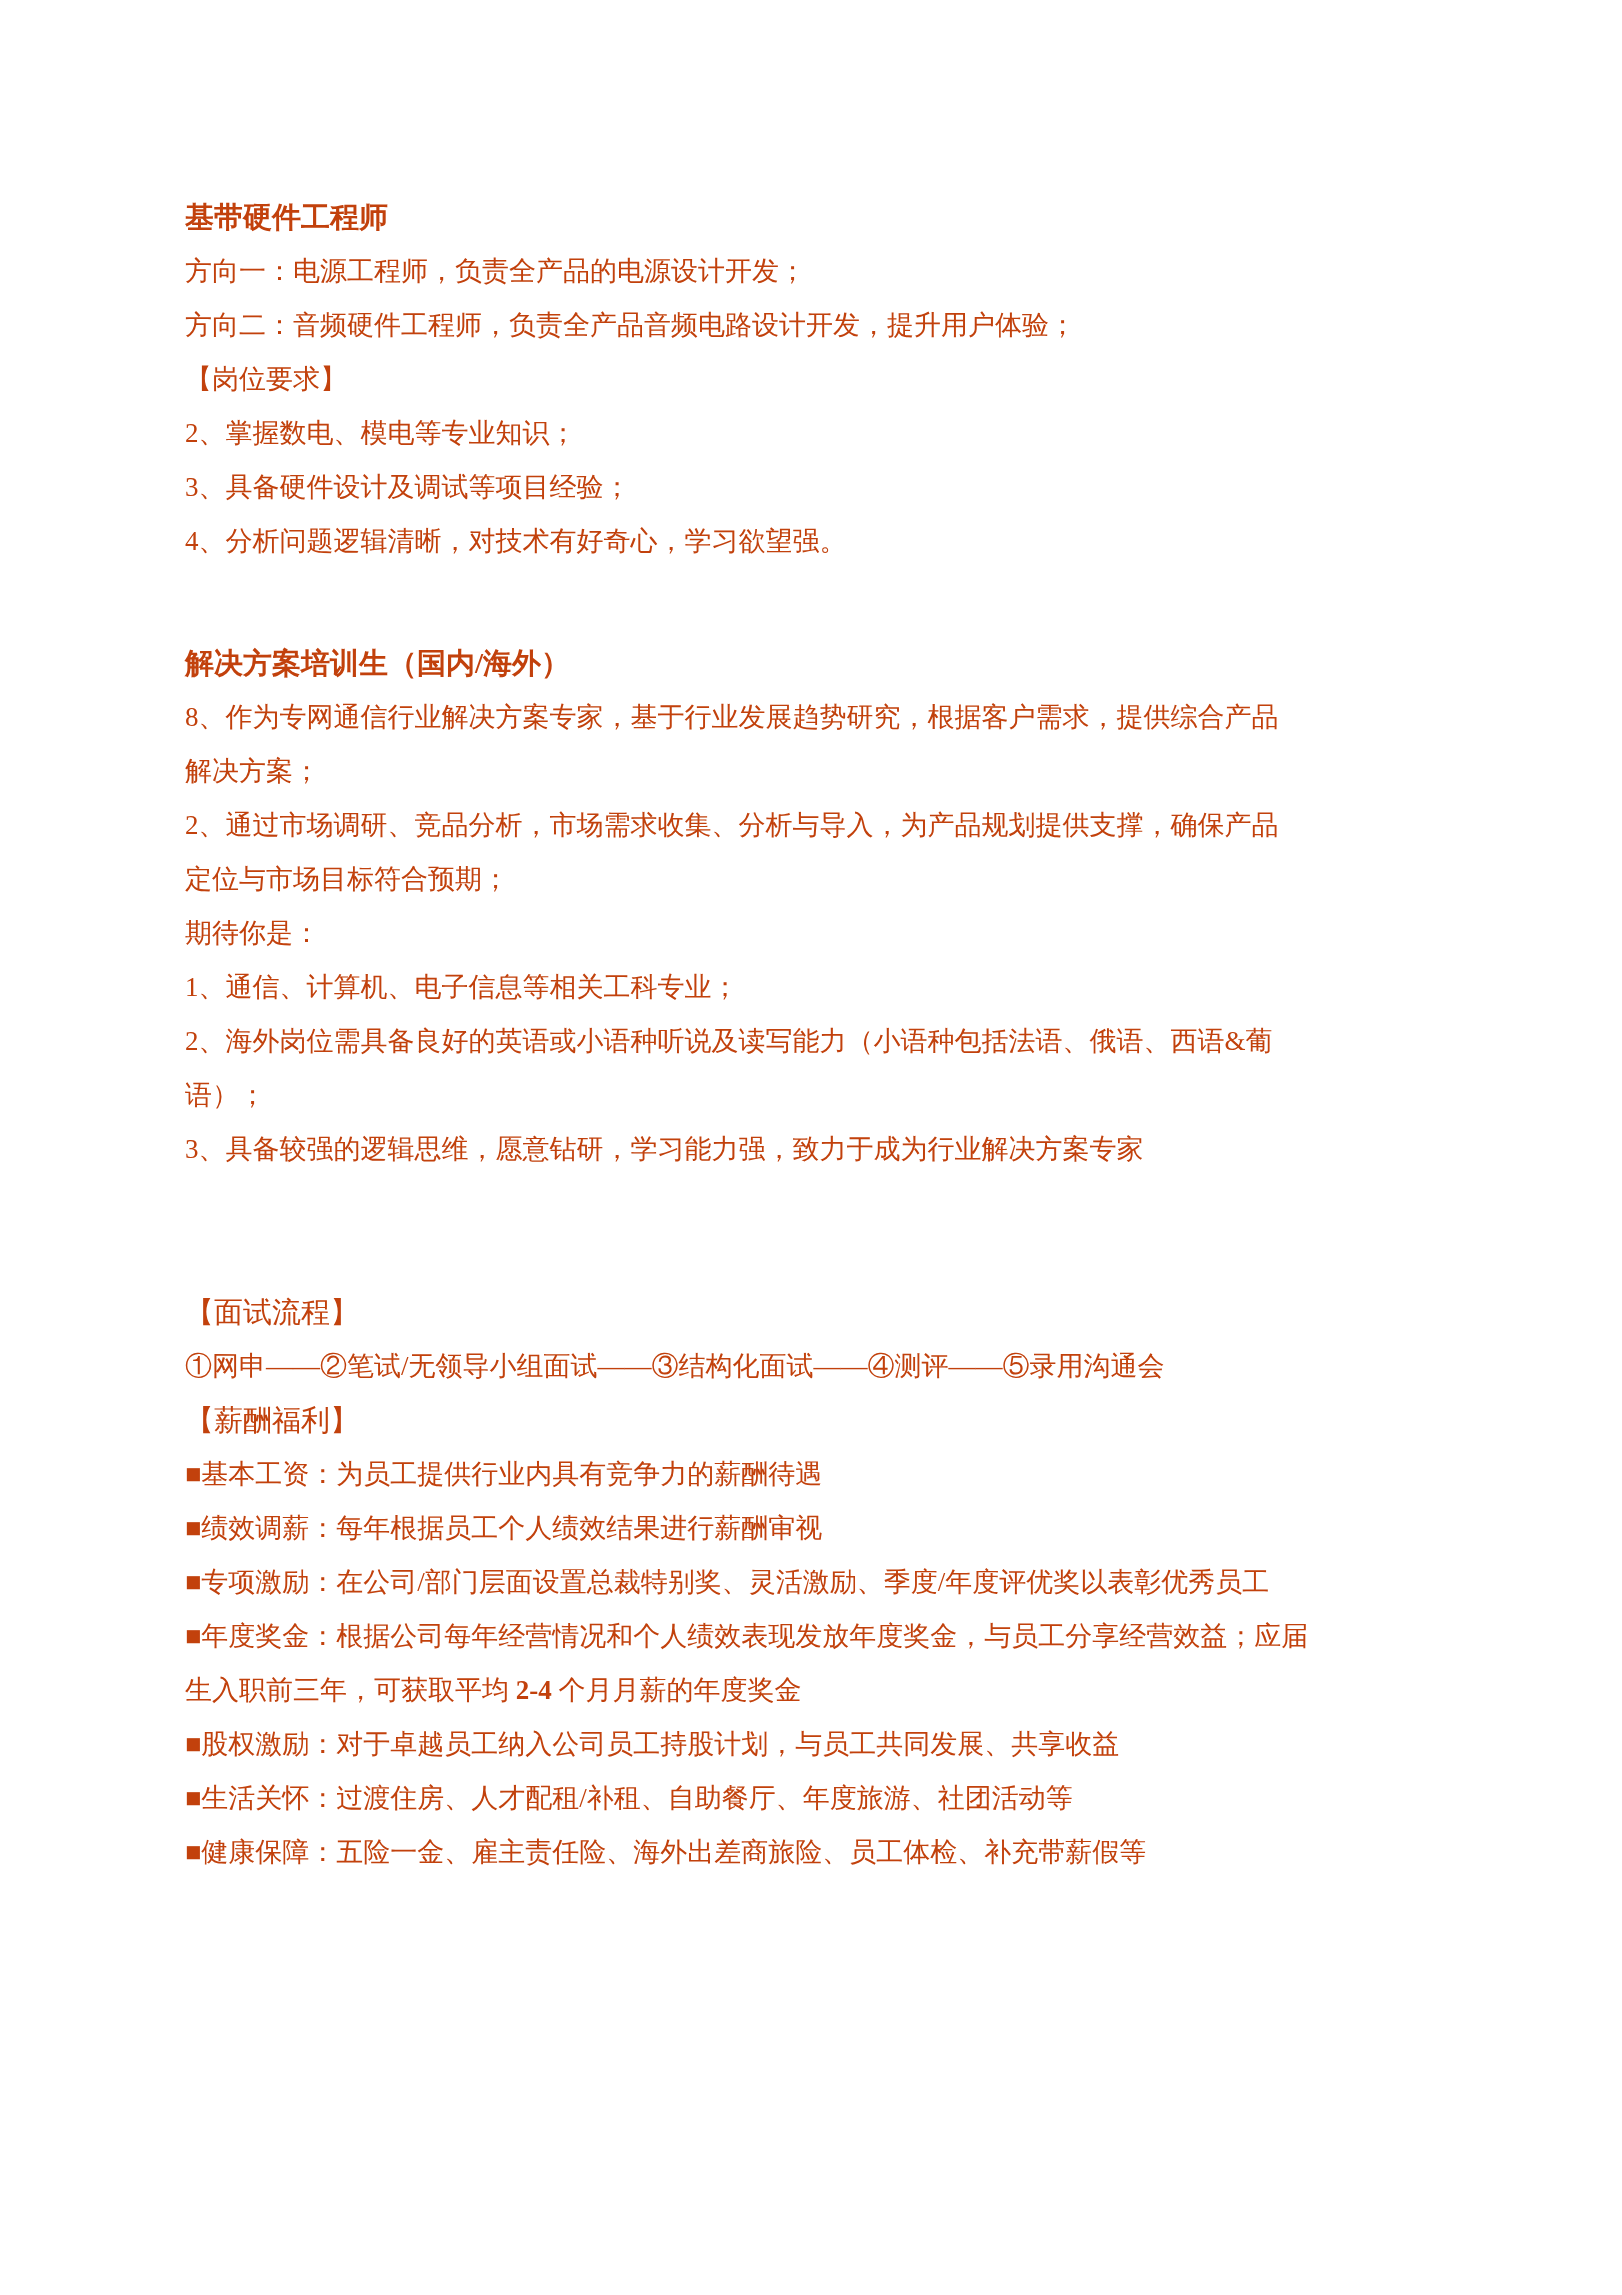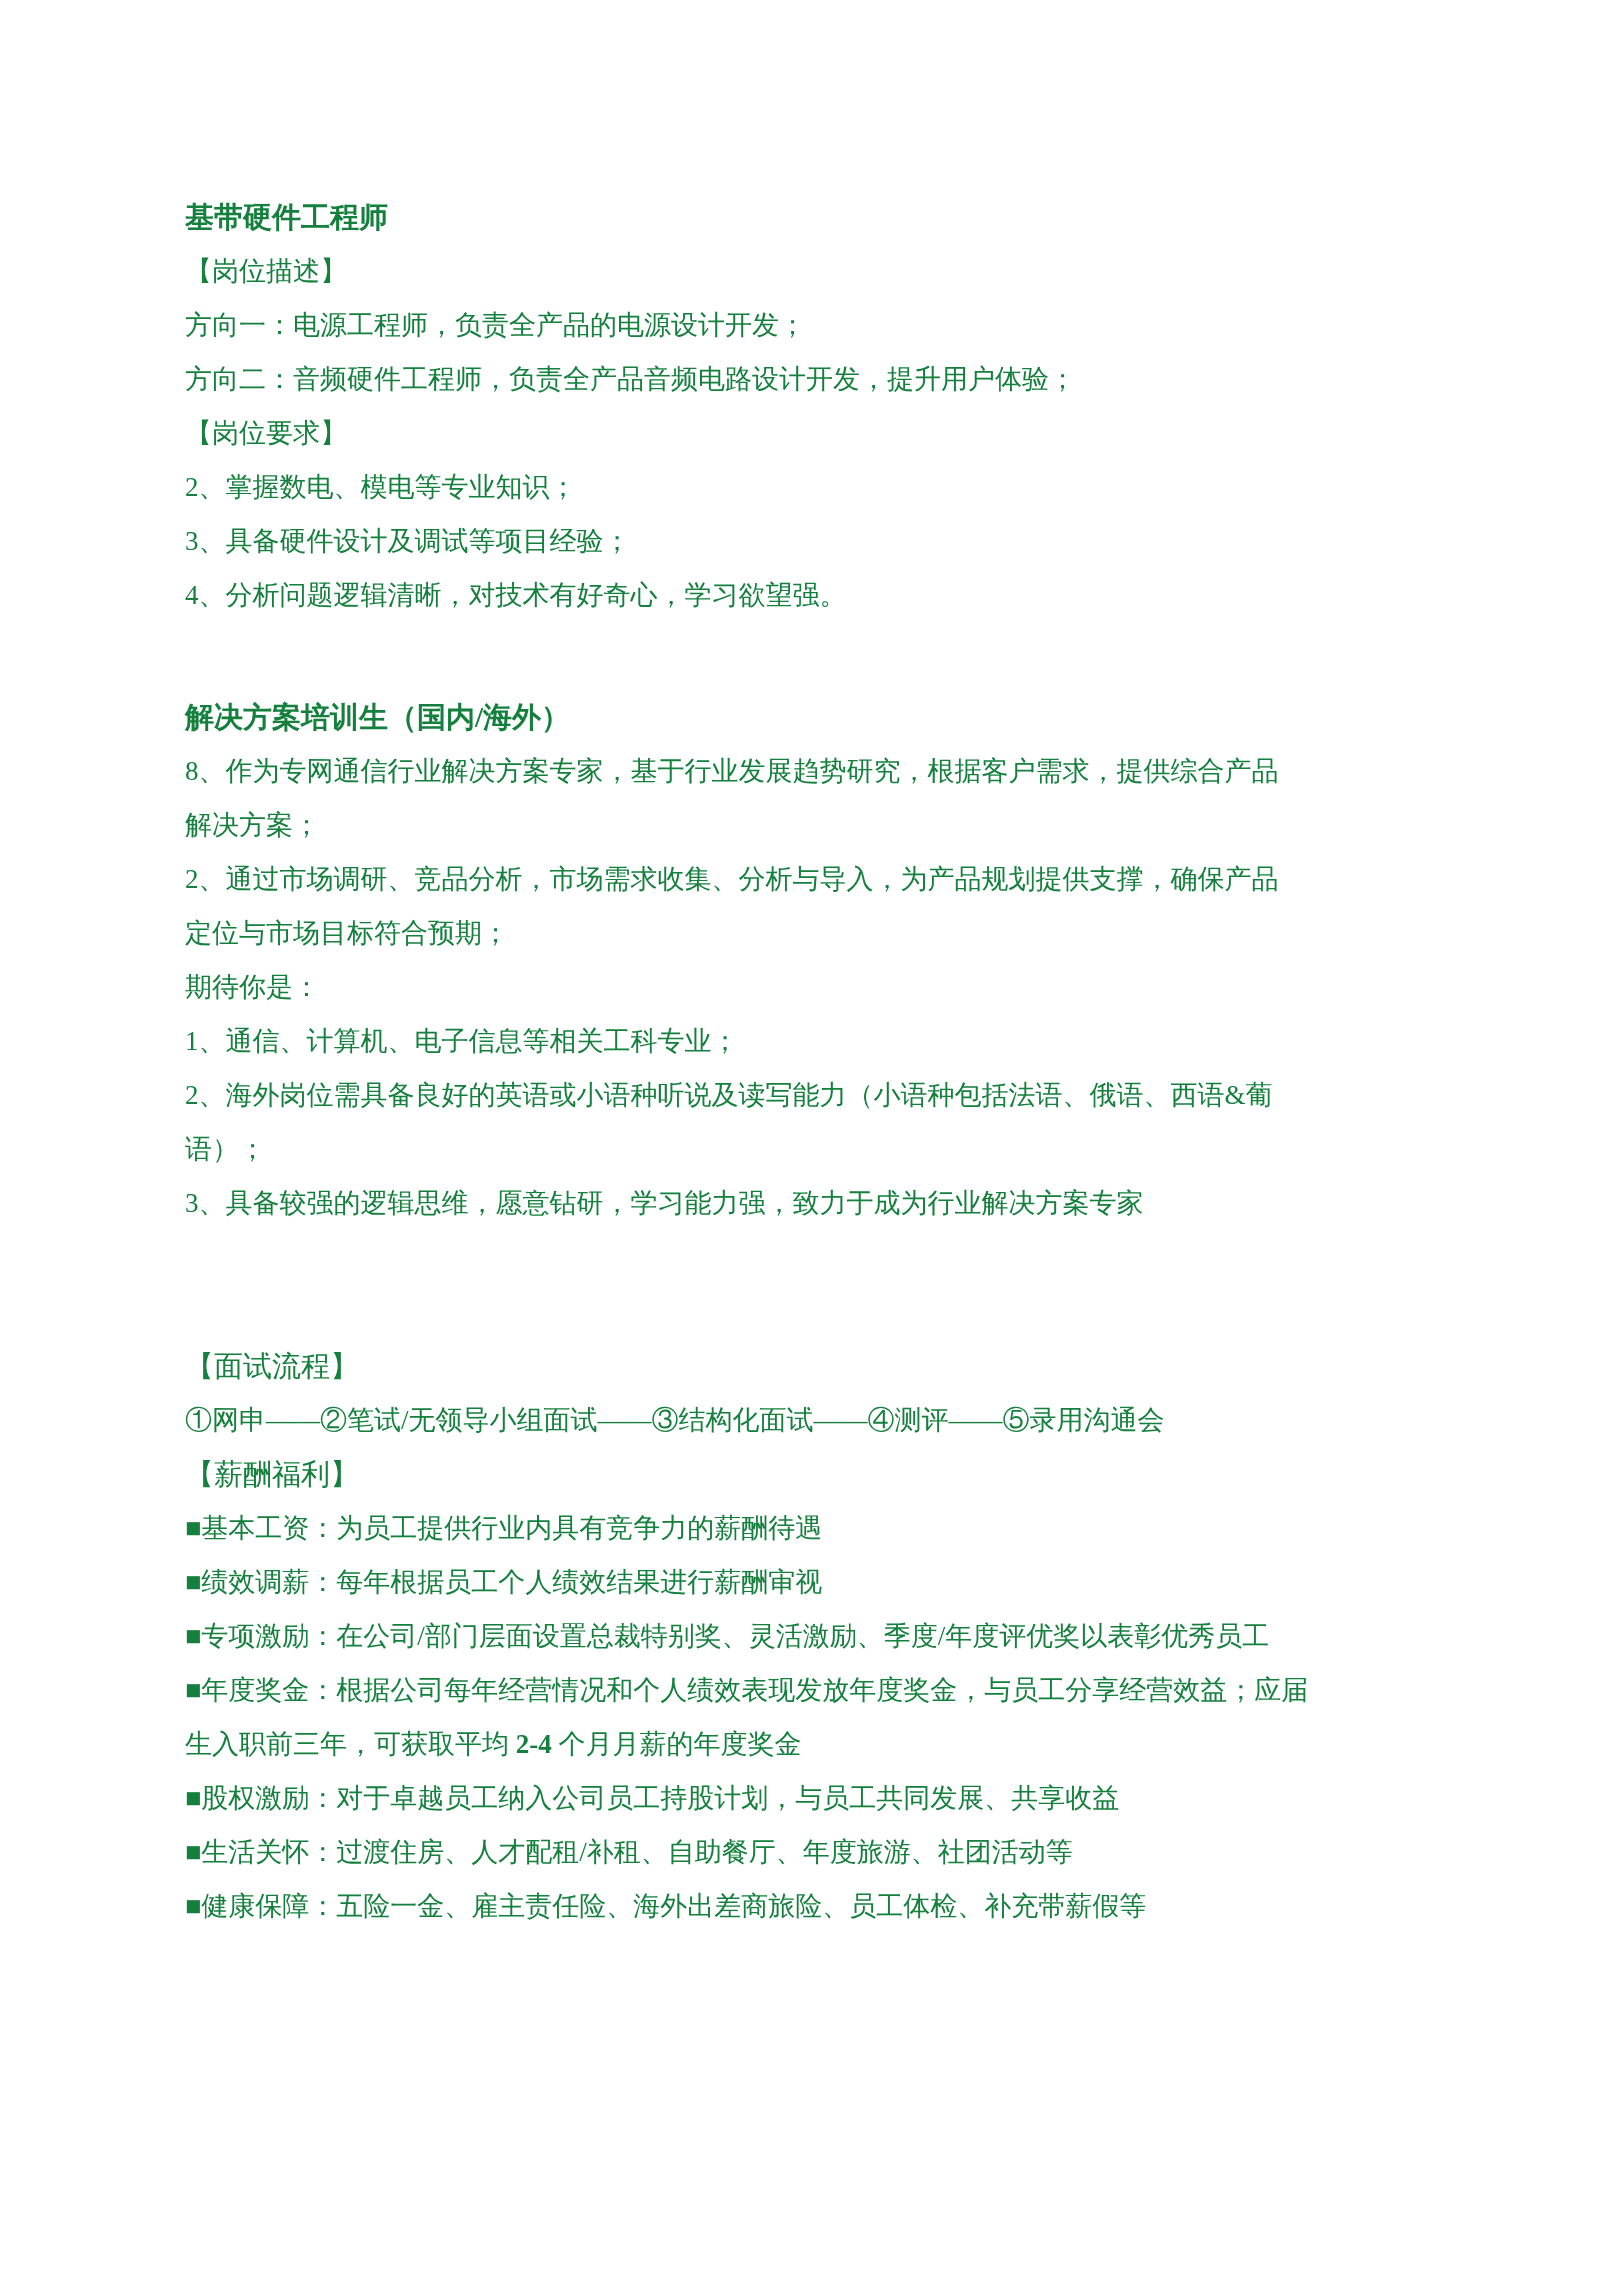--- a/index.html
+++ b/index.html
@@ -19,21 +19,21 @@
   .content{
     position:absolute;
     left:185px;
     top:190px;
     width:1282px;
   }
   .line{
     font-size:27px;
     line-height:54px;
     white-space:nowrap;
-    color:#15803d;
+    color:#c2410c;
   }
   .heading1{
     font-size:29px;
     font-weight:bold;
   }
   .heading2{
     font-size:29px;
     font-weight:normal;
   }
   .bnum{
@@ -42,21 +42,20 @@
   .spacer-1{height:68px;}
   .spacer-2{height:109px;}
 </style>
 </head>
 <body>
 
 <div class="page">
   <div class="content">
 
     <div class="line heading1">基带硬件工程师</div>
-    <div class="line">【岗位描述】</div>
     <div class="line">方向一：电源工程师，负责全产品的电源设计开发；</div>
     <div class="line">方向二：音频硬件工程师，负责全产品音频电路设计开发，提升用户体验；</div>
     <div class="line">【岗位要求】</div>
     <div class="line">2、掌握数电、模电等专业知识；</div>
     <div class="line">3、具备硬件设计及调试等项目经验；</div>
     <div class="line">4、分析问题逻辑清晰，对技术有好奇心，学习欲望强。</div>
 
     <div class="spacer-1"></div>
 
     <div class="line heading1">解决方案培训生（国内/海外）</div>

